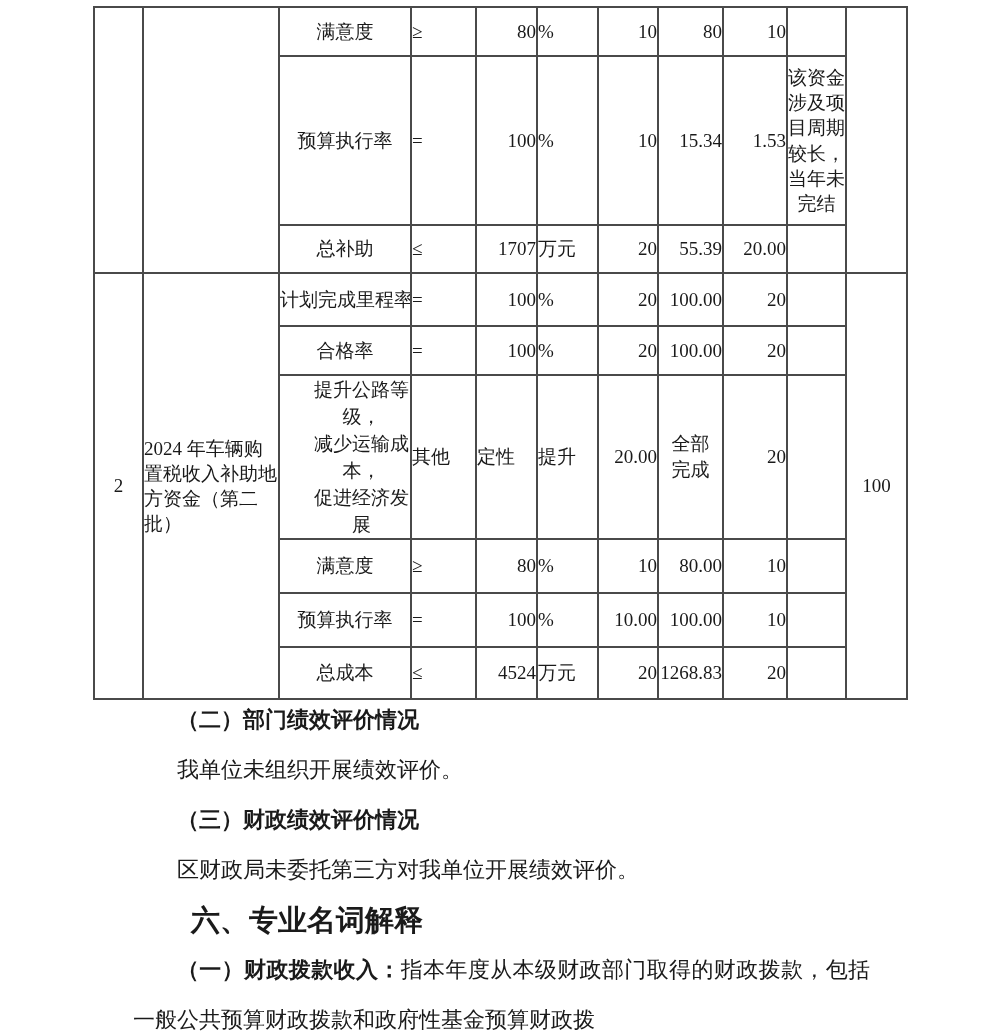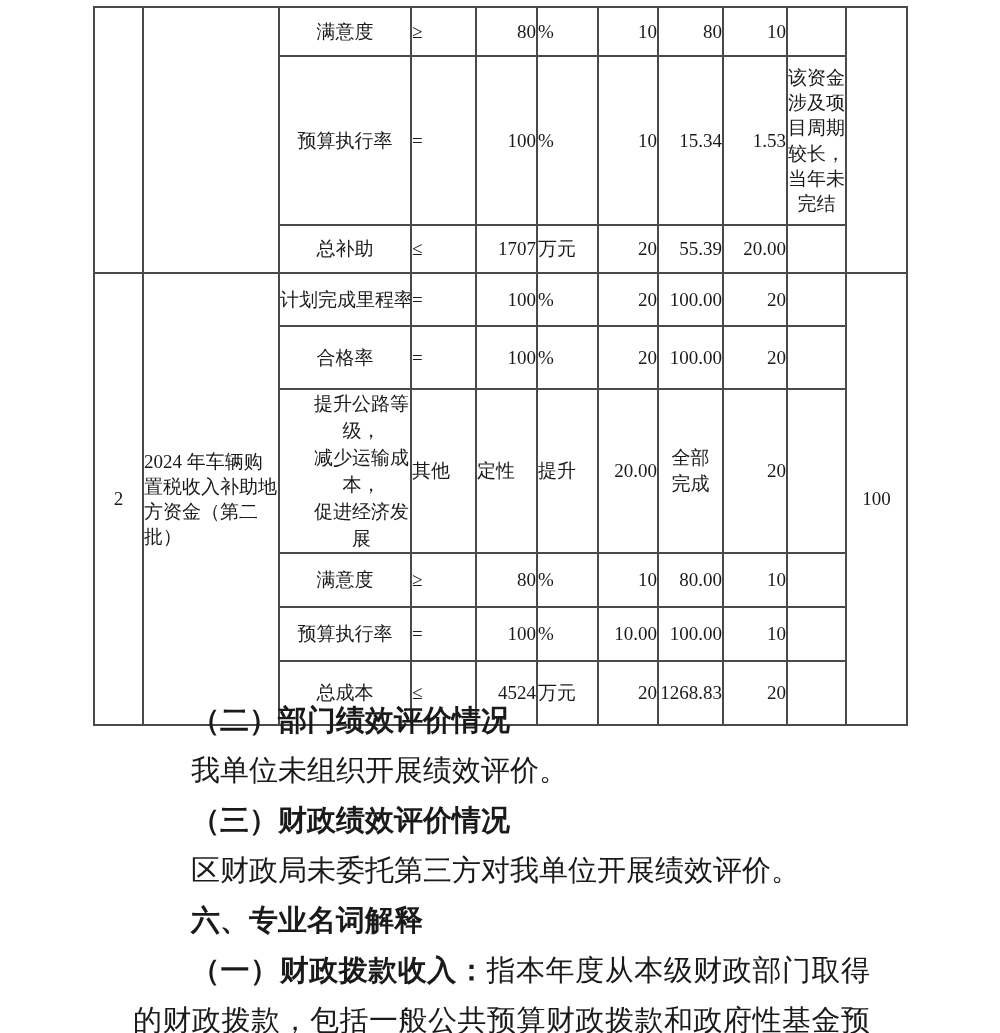--- a/index.html
+++ b/index.html
@@ -43,21 +43,21 @@
   td.c-rmk   { text-align: center; white-space: pre-line; line-height: 27.5px; }
   td.c-total { text-align: center; }
   
   .textblock {
     position: absolute;
     left: 133px; top: 695px;
     width: 737px;
   }
   .textblock p {
     margin: 0;
-    font-size: 29px;
+    font-size: 22px;
     line-height: 50px;
     text-indent: 2em;
     text-align: justify;
   }
   p.h-serif-bold { font-weight: bold; }
   p.h-hei {
     font-family: "Liberation Sans", "DejaVu Sans", sans-serif;
     font-weight: bold;
     font-size: 29px;
   }
@@ -130,21 +130,21 @@
       <td class="c-ind">计划完成里程率</td>
       <td class="c-op">=</td>
       <td class="c-tgt">100</td>
       <td class="c-unit">%</td>
       <td class="c-wt">20</td>
       <td class="c-act">100.00</td>
       <td class="c-sc">20</td>
       <td class="c-rmk"></td>
       <td class="c-total" rowspan="6">100</td>
     </tr>
-    <tr style="height:63px">
+    <tr style="height:49px">
       <td class="c-ind">合格率</td>
       <td class="c-op">=</td>
       <td class="c-tgt">100</td>
       <td class="c-unit">%</td>
       <td class="c-wt">20</td>
       <td class="c-act">100.00</td>
       <td class="c-sc">20</td>
       <td class="c-rmk"></td>
     </tr>
     <tr style="height:83px">
@@ -172,21 +172,21 @@
     <tr style="height:54px">
       <td class="c-ind">预算执行率</td>
       <td class="c-op">=</td>
       <td class="c-tgt">100</td>
       <td class="c-unit">%</td>
       <td class="c-wt">10.00</td>
       <td class="c-act">100.00</td>
       <td class="c-sc">10</td>
       <td class="c-rmk"></td>
     </tr>
-    <tr style="height:64px">
+    <tr style="height:52px">
       <td class="c-ind">总成本</td>
       <td class="c-op">≤</td>
       <td class="c-tgt">4524</td>
       <td class="c-unit">万元</td>
       <td class="c-wt">20</td>
       <td class="c-act">1268.83</td>
       <td class="c-sc">20</td>
       <td class="c-rmk"></td>
     </tr>
   </tbody>

